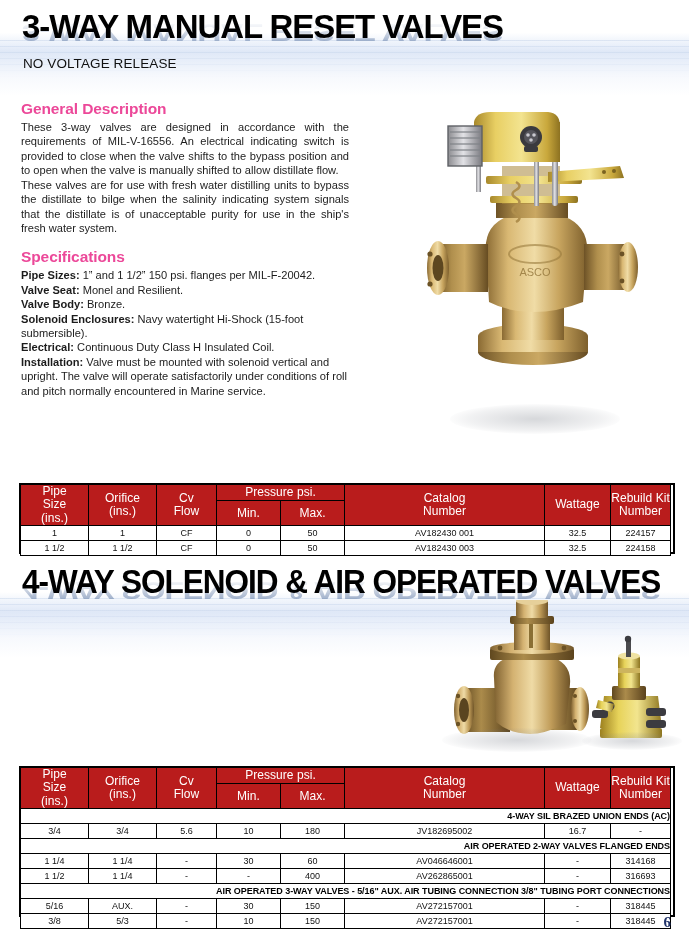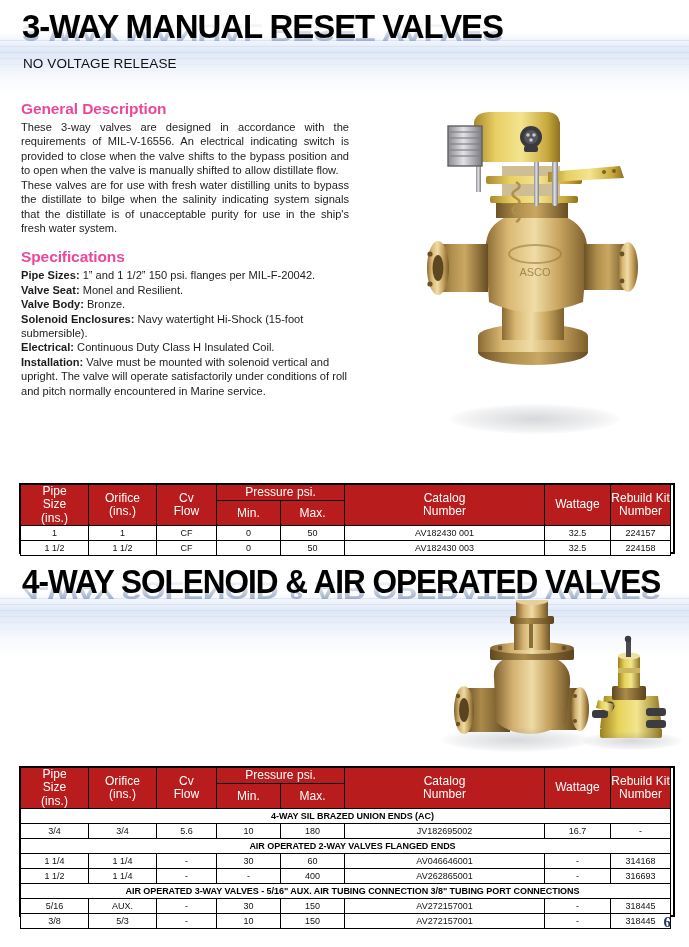--- a/index.html
+++ b/index.html
@@ -187,21 +187,21 @@
 
   .data-table tbody td {
     height: 14px;
     font-size: 9px;
     background: #ffffff;
   }
   .section-band td {
     background: #c9c9c9;
     color: #000000;
     font-weight: bold;
-    text-align: center;
+    text-align: right;
     padding-left: 14px;
     font-size: 8.3px;
     height: 12px;
     letter-spacing: -0.05px;
   }
 
   
   .table-frame {
     position: absolute;
     border: 2px solid #000000;

